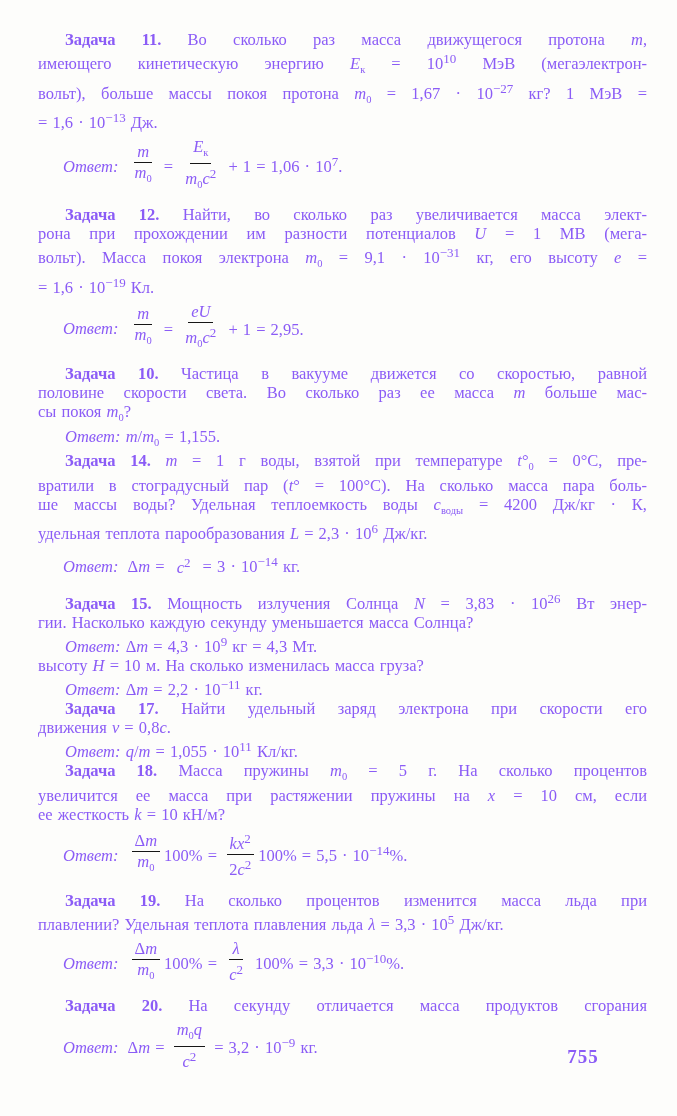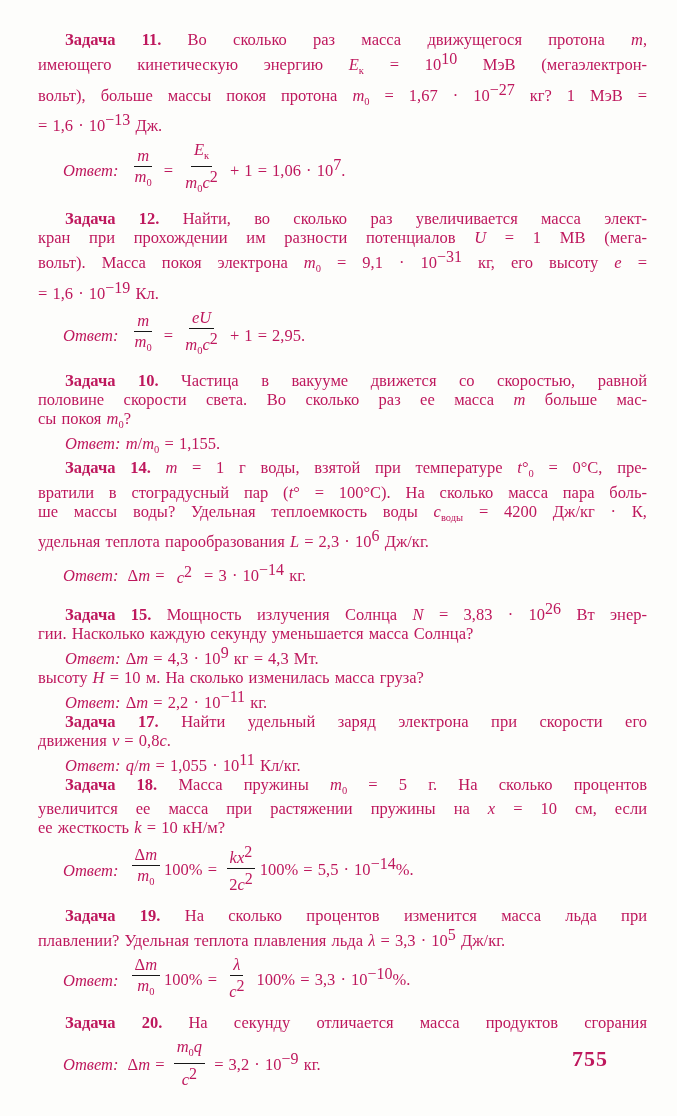--- a/index.html
+++ b/index.html
@@ -2,40 +2,40 @@
 <html><head>
 <meta charset="utf-8">
 <style>
   html,body{margin:0;padding:0;}
   body{background:#ffffff;}
   .page{
     position:relative;
     width:677px;height:1116px;
     background:#fdfdfb;
     font-family:"Liberation Serif", serif;
-    color:#be185d;
+    color:#8b5cf6;
     overflow:hidden;
   }
   .content{
     position:absolute;
     left:38px; top:30px;
     width:609px;
   }
   .line{
     font-size:16.5px;
     line-height:19px;
     text-align:justify;
     text-align-last:left;
     word-spacing:1px;
   }
   .line.j{ text-align-last:justify; }
   .line.ind{ text-indent:27px; }
   .b{font-weight:bold;}
   .i{font-style:italic;}
-  .sup{font-size:16px; vertical-align:6px;}
+  .sup{font-size:13px; vertical-align:6px;}
   .sub{font-size:10.5px; vertical-align:-3.5px;}
   .formula{
     font-size:16.5px;
     line-height:19px;
     margin:9px 0 9px 25px;
     word-spacing:1px;
   }
   .formula > .i:first-child{ margin-right:9px; }
   .frac{
     display:inline-flex;
@@ -45,44 +45,44 @@
     margin:0 4px;
     line-height:18px;
     position:relative; top:-3px;
   }
   .frac .num{ border-bottom:1.4px solid #161616; padding:0 3px 1px; white-space:nowrap;}
   .frac .den{ padding:1px 3px 0; white-space:nowrap;}
   .page-number{
     position:absolute;
     top:1046px; left:558px;
     width:50px;
-    font-size:22px;
+    font-size:19px;
     font-weight:bold;
-    text-align:right;
+    text-align:center;
     letter-spacing:1px;
   }
 </style>
 </head>
 <body>
 
 <div class="page">
   <div class="content" id="content">
       <div class="line ind j"><span class="b">Задача 11.</span><span> Во сколько раз масса движущегося протона </span><span class="i">m</span><span>,</span></div>
       <div class="line j"><span>имеющего кинетическую энергию </span><span class="i">E</span><span class="sub">к</span><span> = 10</span><span class="sup">10</span><span> МэВ (мегаэлектрон-</span></div>
       <div class="line j"><span>вольт), больше массы покоя протона </span><span class="i">m</span><span class="sub">0</span><span> = 1,67 · 10</span><span class="sup">−27</span><span> кг? 1 МэВ =</span></div>
       <div class="line"><span>= 1,6 · 10</span><span class="sup">−13</span><span> Дж.</span></div>
       <div class="formula"><span class="i">Ответ:</span><span class="frac">
           <span class="num"><span class="i">m</span></span>
           <span class="den"><span class="i">m</span><span class="sub">0</span></span>
         </span><span> = </span><span class="frac">
           <span class="num"><span class="i">E</span><span class="sub">к</span></span>
           <span class="den"><span class="i">m</span><span class="sub">0</span><span class="i">c</span><span class="sup">2</span></span>
         </span><span> + 1 = 1,06 · 10</span><span class="sup">7</span><span>.</span></div>
       <div class="line ind j"><span class="b">Задача 12.</span><span> Найти, во сколько раз увеличивается масса элект-</span></div>
-      <div class="line j"><span>кран при прохождении им разности потенциалов </span><span class="i">U</span><span> = 1 МВ (мега-</span></div>
+      <div class="line j"><span>рона при прохождении им разности потенциалов </span><span class="i">U</span><span> = 1 МВ (мега-</span></div>
       <div class="line j"><span>вольт). Масса покоя электрона </span><span class="i">m</span><span class="sub">0</span><span> = 9,1 · 10</span><span class="sup">−31</span><span> кг, его высоту </span><span class="i">e</span><span> =</span></div>
       <div class="line"><span>= 1,6 · 10</span><span class="sup">−19</span><span> Кл.</span></div>
       <div class="formula"><span class="i">Ответ:</span><span class="frac">
           <span class="num"><span class="i">m</span></span>
           <span class="den"><span class="i">m</span><span class="sub">0</span></span>
         </span><span> = </span><span class="frac">
           <span class="num"><span class="i">eU</span></span>
           <span class="den"><span class="i">m</span><span class="sub">0</span><span class="i">c</span><span class="sup">2</span></span>
         </span><span> + 1 = 2,95.</span></div>
       <div class="line ind j"><span class="b">Задача 10.</span><span> Частица в вакууме движется со скоростью, равной</span></div>

